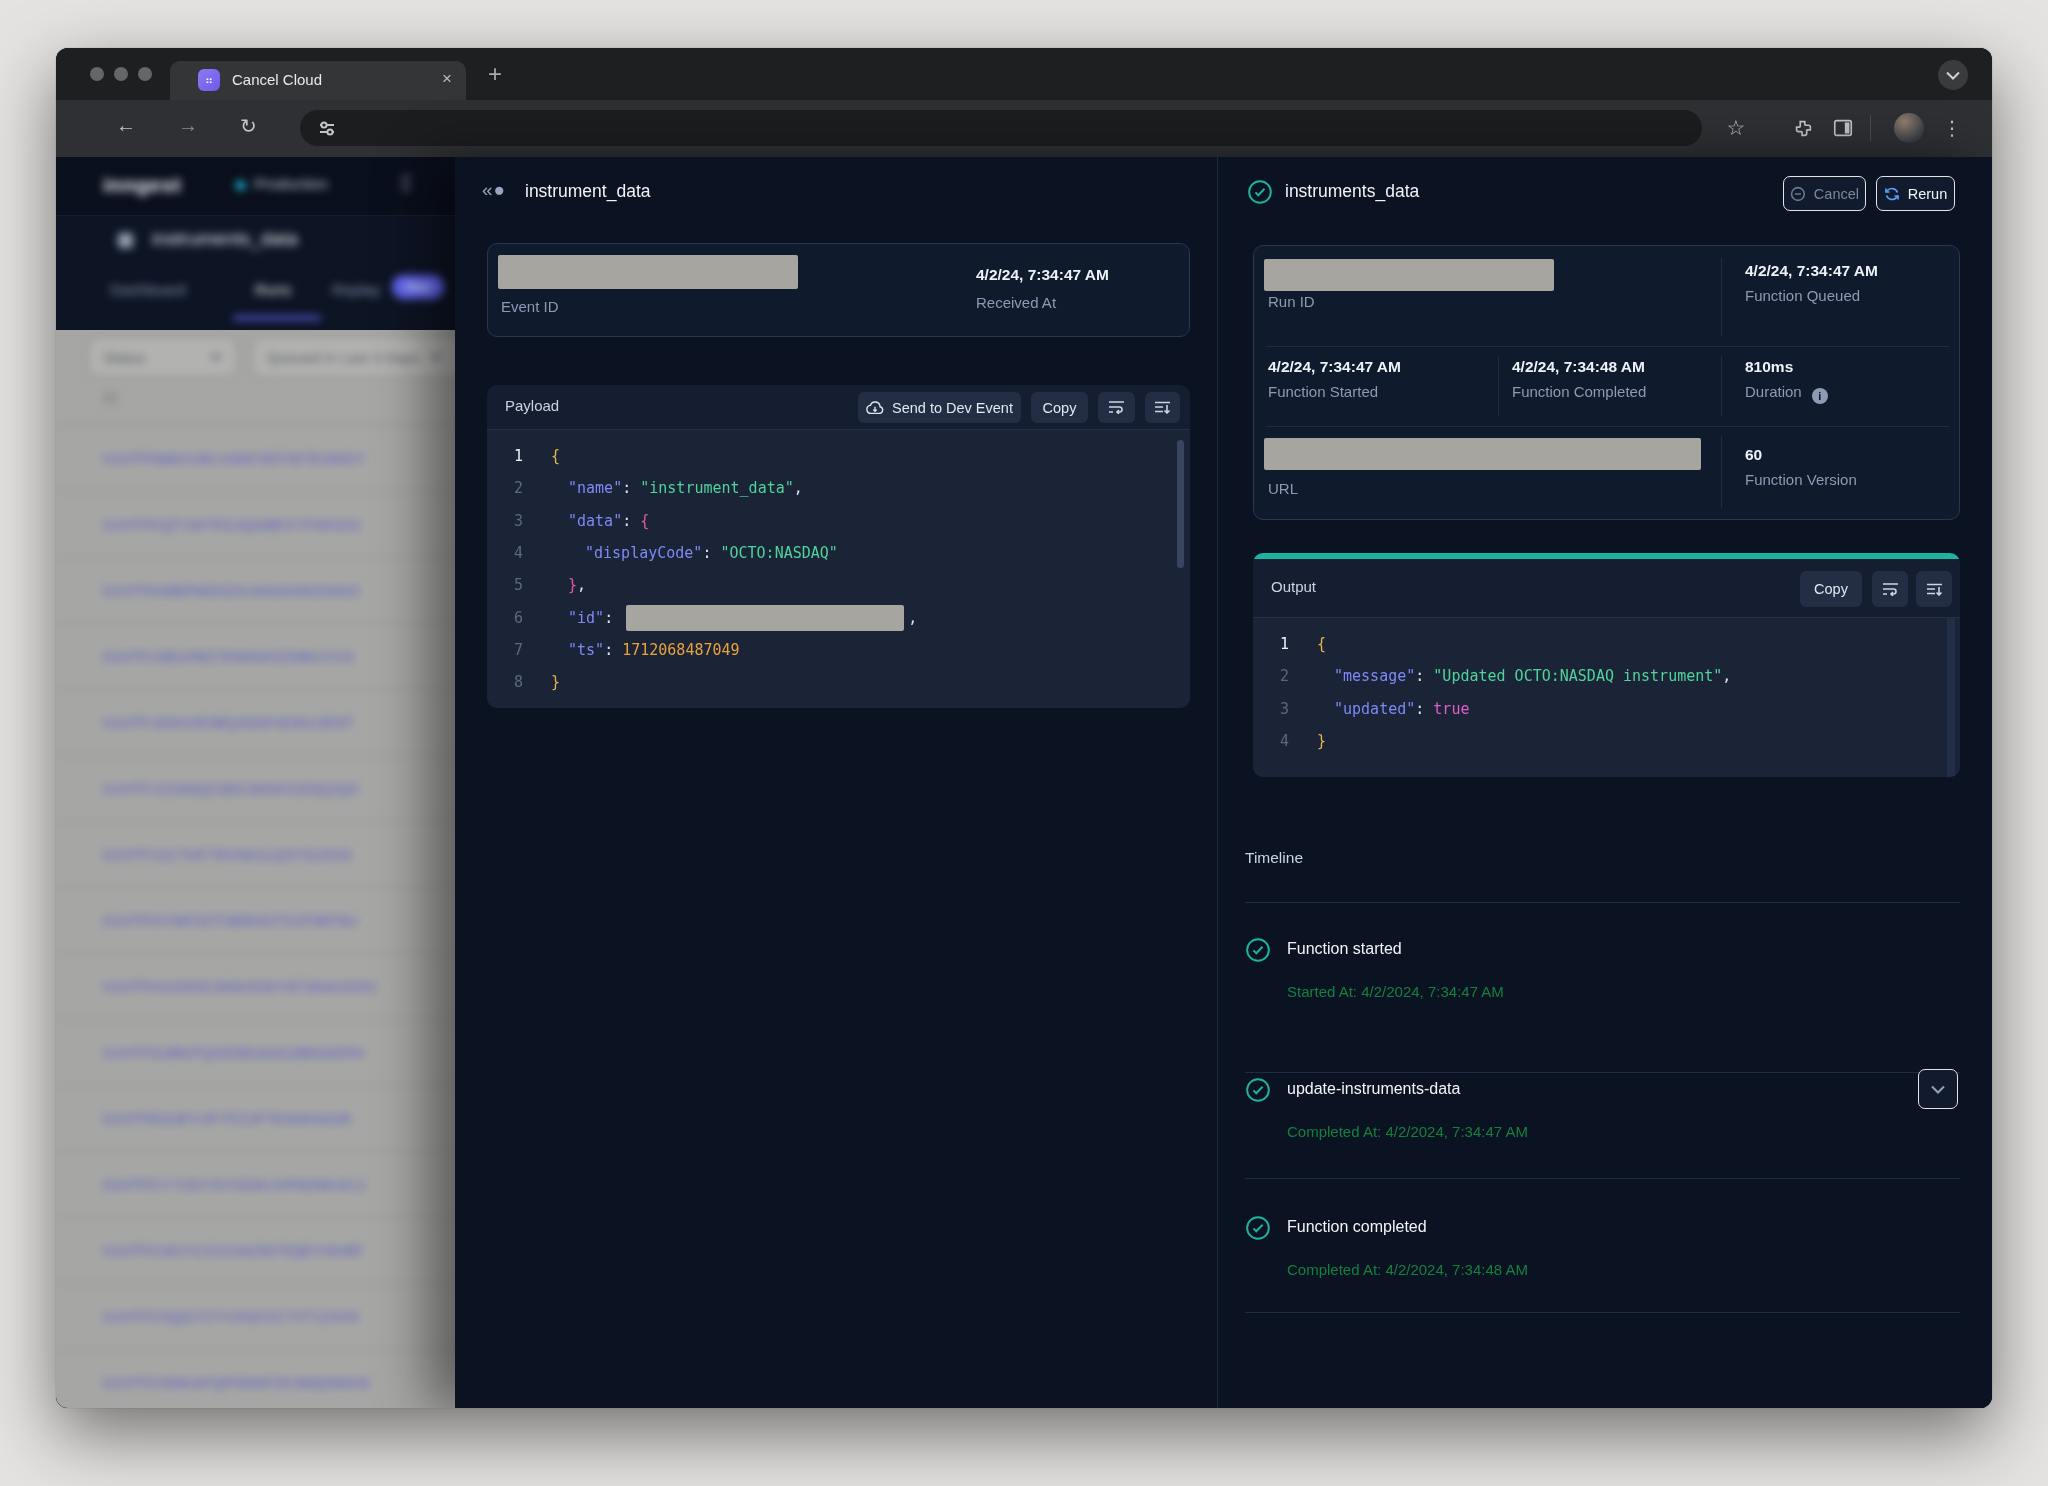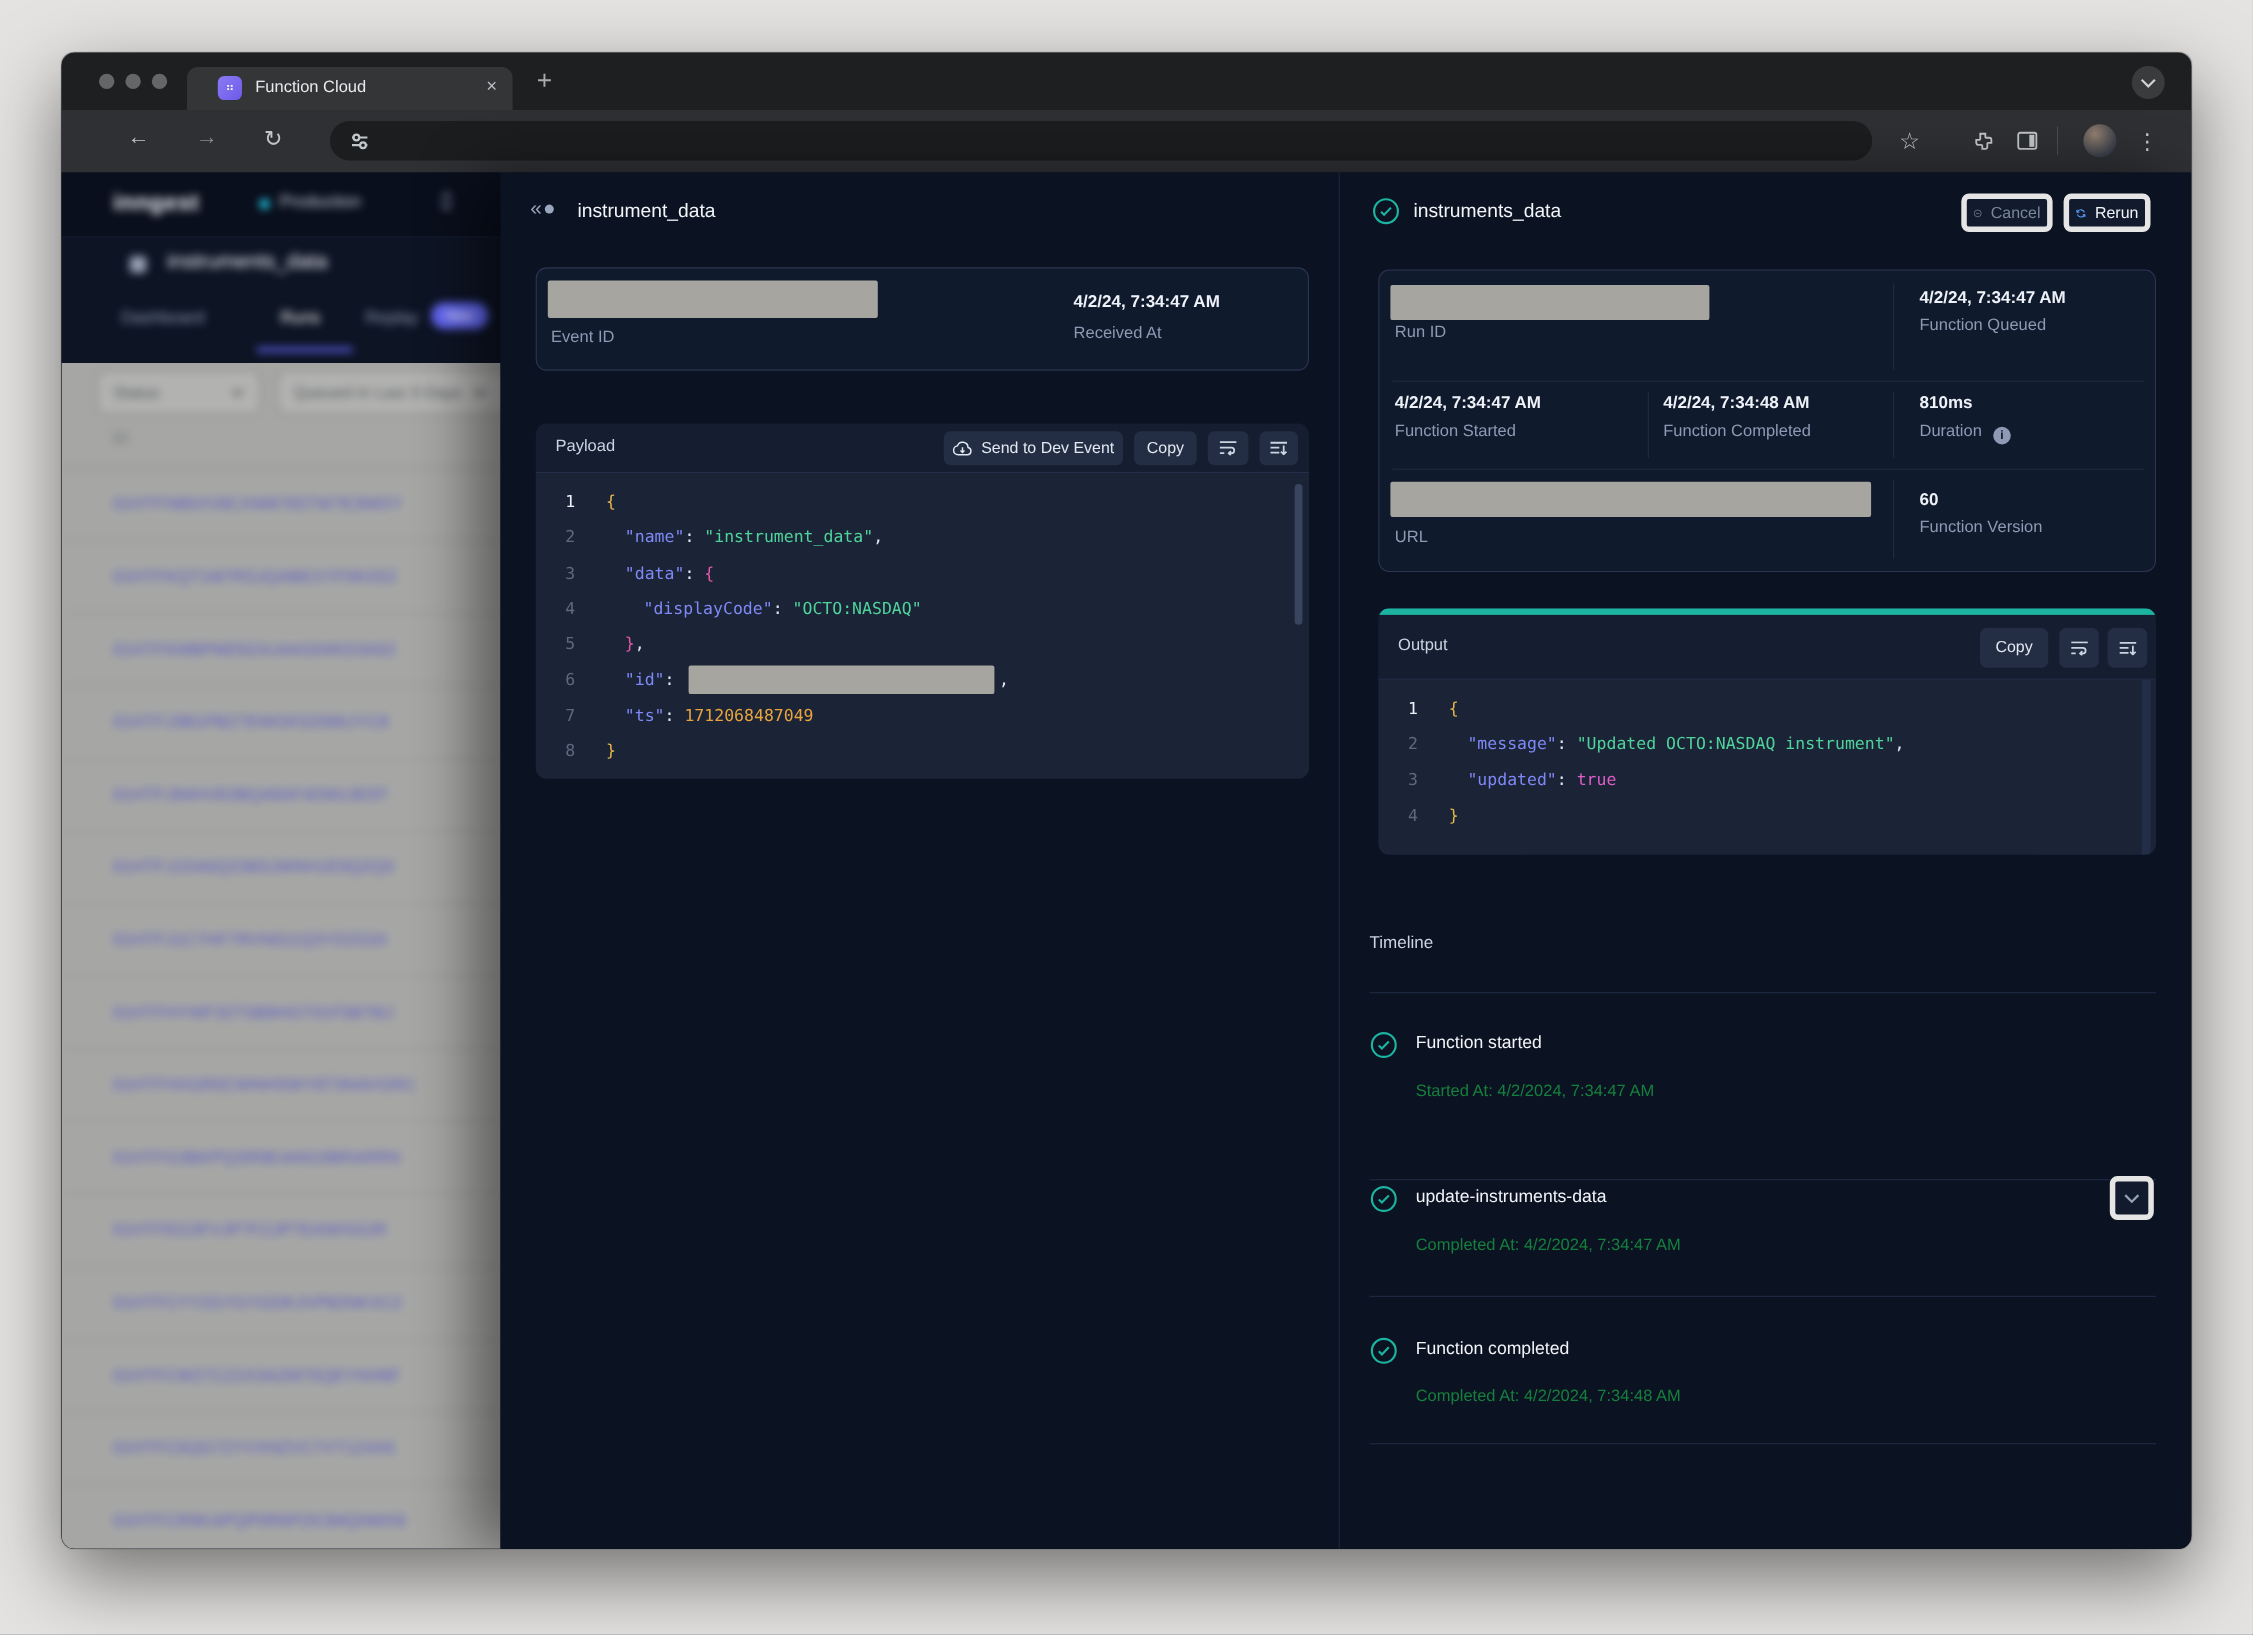--- a/index.html
+++ b/index.html
@@ -71,21 +71,21 @@
   .btn{position:absolute;background:#232e45;border-radius:6px;color:#e2e8f0;font-size:14.5px;
     display:flex;align-items:center;justify-content:center;gap:8px;border:none;}
   .codebody{position:absolute;left:0;width:100%;background:#1b2437;padding-top:10px;box-sizing:border-box;}
   .code-line{display:flex;align-items:center;height:32.3px;font-family:"DejaVu Sans Mono",monospace;font-size:15px;}
   .ln{width:36px;text-align:right;color:#5d6880;flex:none;margin-right:28px;}
   .ln-active{color:#eef2f8;}
   .lc{display:flex;align-items:center;white-space:pre;}
   .tok-k{color:#7f89f5;}.tok-s{color:#4fd39b;}.tok-p{color:#dfe6f2;}.tok-b1{color:#e7b549;}
   .tok-b2{color:#e357ab;}.tok-n{color:#e8a33d;text-align:right;}.tok-bool{color:#de5fc8;}
   .tok-red{display:inline-block;height:26px;background:#a6a5a0;border-radius:2px;margin:0 4px;}
-  .outline-btn{position:absolute;background:#121b2d;border:5px solid #e5e5e5;border-radius:7px;
+  .outline-btn{position:absolute;background:#121b2d;border:1px solid #e5e5e5;border-radius:7px;
     display:flex;align-items:center;justify-content:center;gap:8px;font-size:14.5px;box-sizing:border-box;}
   .hdiv{position:absolute;height:1px;background:#202b45;}
   .vdiv{position:absolute;width:1px;background:#202b45;}
   .cell .v{margin-bottom:7px;}
   .check{width:26px;height:26px;flex:none;}
   .tl-title{font-size:16px;font-weight:500;color:#f1f5f9;}
   .tl-sub{font-size:15px;color:#15803d;}
   .scrollthumb{position:absolute;width:7px;border-radius:4px;background:#39455f;}
   .scrolltrack{position:absolute;width:8px;background:#222d47;}
   svg{display:block;}
@@ -94,21 +94,21 @@
 <body>
 
 <div class="window">
 
   <div class="tabstrip">
     <span class="tl" style="left:34px"></span>
     <span class="tl" style="left:58px"></span>
     <span class="tl" style="left:82px"></span>
     <div class="tab">
       <span class="favicon">⠶</span>
-      <span class="tab-title">Function Cloud</span>
+      <span class="tab-title">Cancel Cloud</span>
       <span class="tab-close">×</span>
     </div>
     <span class="newtab">+</span>
     <div class="tab-chevron">
       <svg width="14" height="9" viewBox="0 0 14 9">
           <polyline points="1,1.5 7,7.5 13,1.5" fill="none" stroke="#cfd1d4" stroke-width="2"></polyline>
         </svg>
     </div>
   </div>
 

